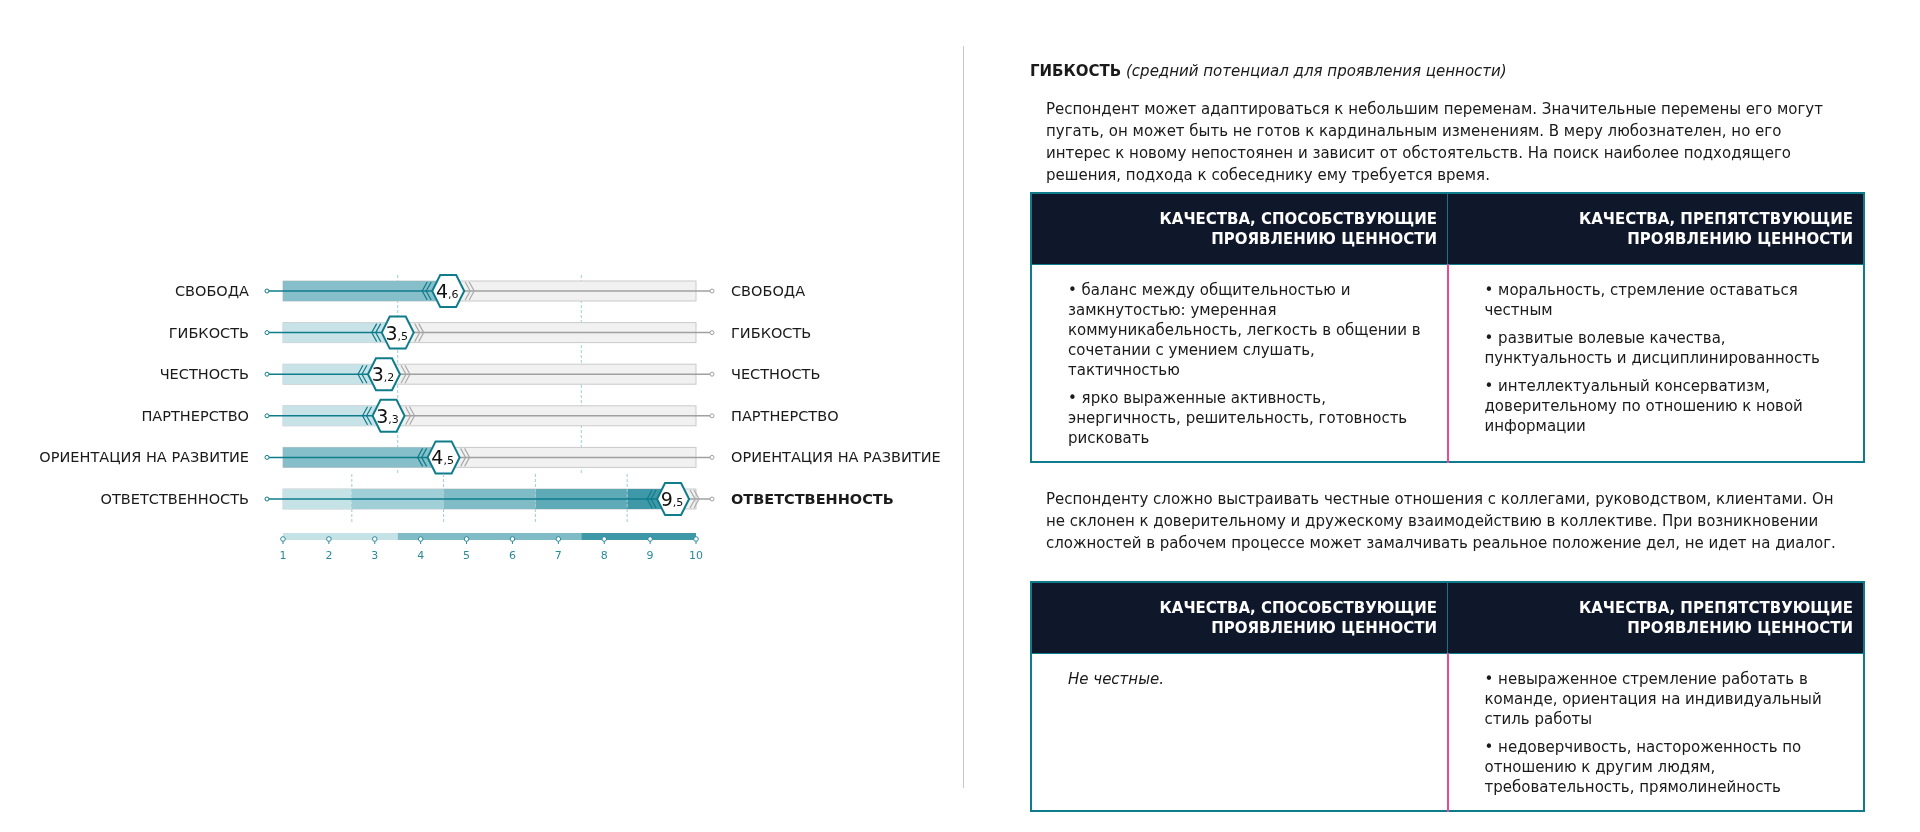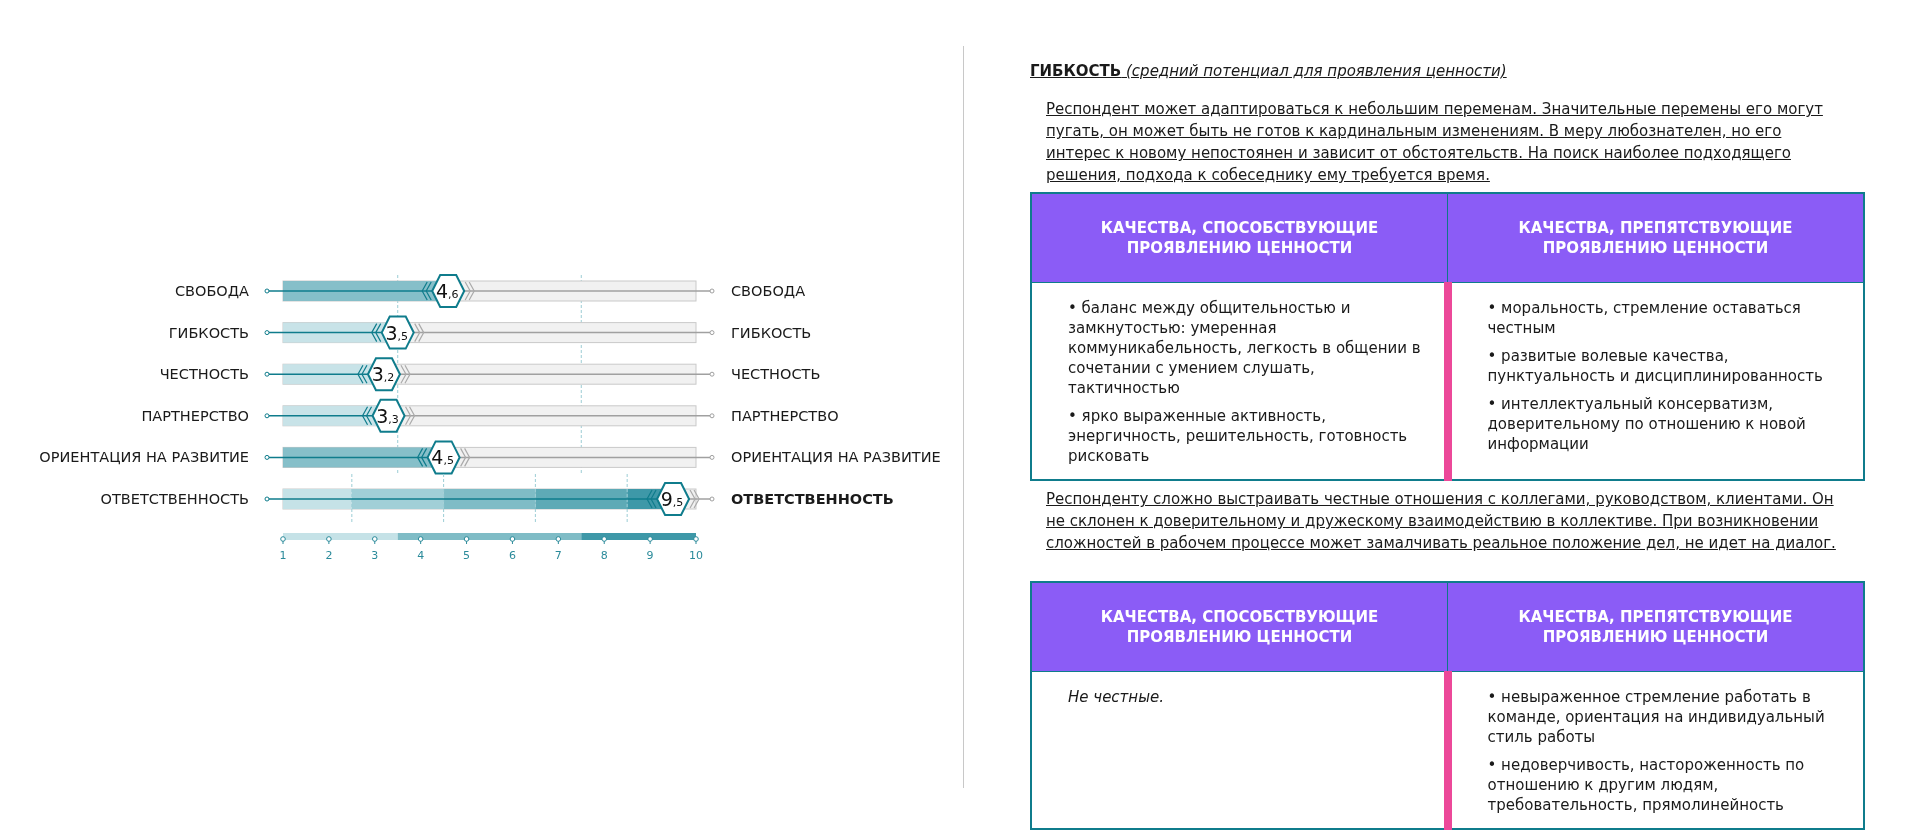--- a/index.html
+++ b/index.html
@@ -1,32 +1,32 @@
 <!DOCTYPE html>
 <html><head>
 <meta charset="utf-8">
 <style>
   html, body { margin:0; padding:0; background:#ffffff; }
   body { width:1920px; height:832px; position:relative; overflow:hidden;
          font-family:"DejaVu Sans", sans-serif; color:#1a1a1a; }
   #chart-svg { position:absolute; left:0; top:0; }
   .divider { position:absolute; left:963px; top:46px; width:1px; height:742px; background:#c8c8c8; }
-  .right { position:absolute; left:1030px; width:835px;text-decoration:underline; }
+  .right { position:absolute; left:1030px; width:835px; }
   .sec-title { font-size:15px; line-height:22px; }
   .sec-title b { font-weight:bold; }
   .sec-title i { font-style:italic; }
   .sec-text { font-size:15px; line-height:22px; margin:16px; }
   table.q { position:absolute; left:1030px; width:835px; border-collapse:collapse;
             border:2px solid #0f7c8c; table-layout:fixed; }
-  table.q th { background:#8b5cf6; color:#fff; font-weight:bold; font-size:15px;
-               line-height:20px; text-align:center; padding:24px 10px; }
+  table.q th { background:#0f172a; color:#fff; font-weight:bold; font-size:15px;
+               line-height:20px; text-align:right; padding:15px 10px; }
   table.q th + th { border-left:1px solid #0f7788;margin-top:32px; }
   table.q td { vertical-align:top; font-size:15px; line-height:20px; padding:7px 12px 5px 28px;
                border-top:1px solid #0f7c8c; }
-  table.q td + td { border-left:8px solid #ec4899; padding-left:28px; }
+  table.q td + td { border-left:2px solid #ec4899; padding-left:28px; }
   table.q td div { margin:8px; }
   .italic { font-style:italic; }
   .lbl { font-size:14.5px; fill:#1a1a1a; }
   .lbl-bold { font-weight:bold; }
   .tick { font-size:11px; fill:#2a8a9a; }
   .score-big { font-size:19px; fill:#111; }
   .score-small { font-size:11px; fill:#111; }
 </style>
 </head>
 <body>

